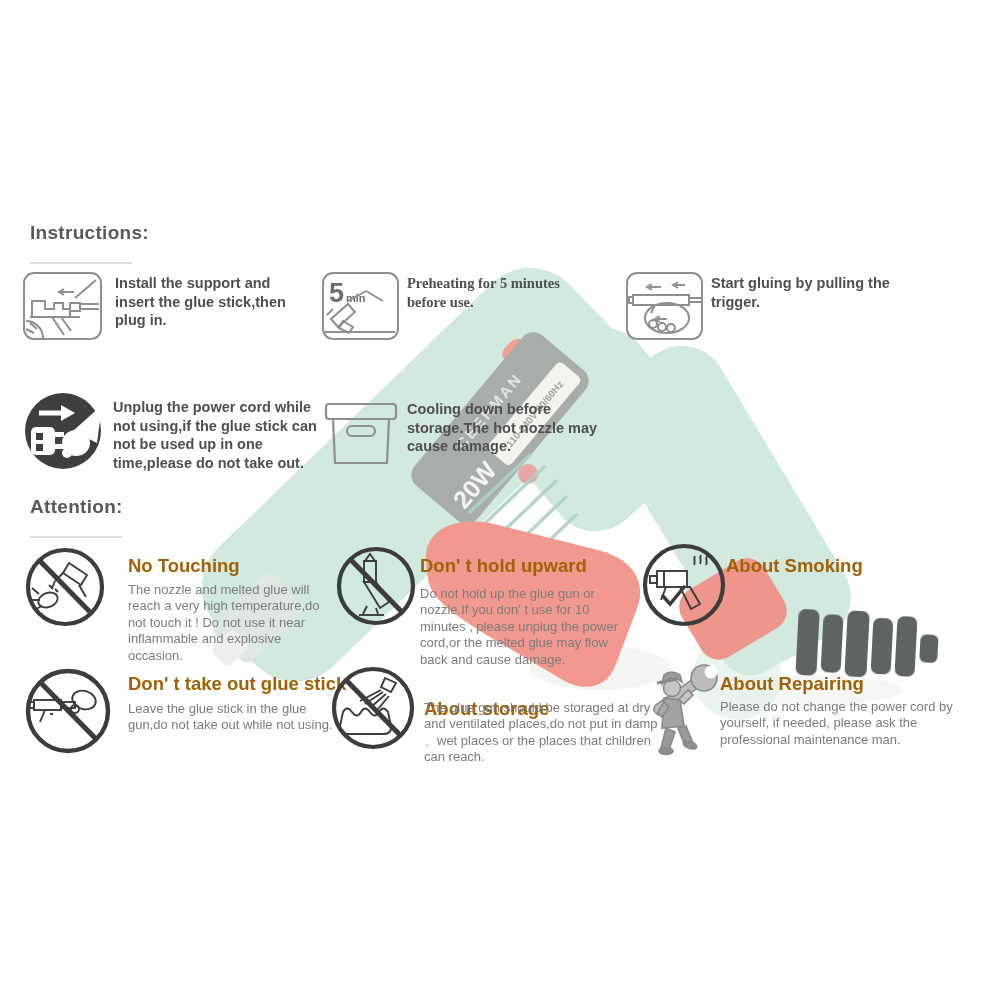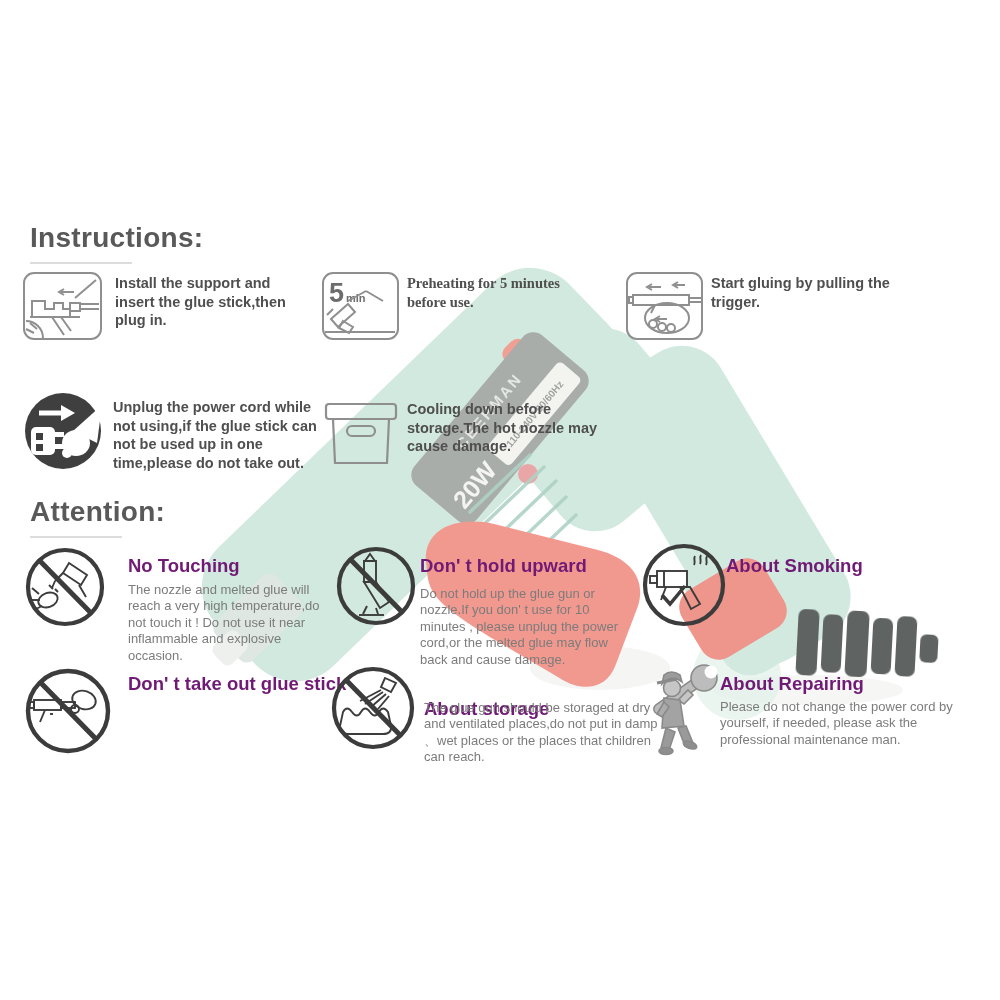--- a/index.html
+++ b/index.html
@@ -1,24 +1,24 @@
 <!DOCTYPE html>
 <html><head>
 <meta charset="utf-8">
 <style>
   html,body{margin:0;padding:0;background:#fff;}
   .canvas{position:relative;width:1000px;height:1000px;background:#ffffff;overflow:hidden;
           font-family:"Liberation Sans","DejaVu Sans",sans-serif;}
   .gun-layer{position:absolute;left:0;top:0;width:1000px;height:1000px;z-index:0;}
   .content{position:absolute;left:0;top:0;width:1000px;height:1000px;z-index:2;}
   .abs{position:absolute;}
-  .sec-title{font-size:28px;font-weight:700;color:#595959;letter-spacing:.3px;margin:0;}
+  .sec-title{font-size:19px;font-weight:700;color:#595959;letter-spacing:.3px;margin:0;}
   .rule{height:2px;background:#dcdcdc;}
   .step-text{font-size:14.5px;font-weight:600;color:#4f4f4f;line-height:1.28;margin:0;}
-  .att-head{font-size:18.5px;font-weight:600;color:#701a75;margin:0;}
+  .att-head{font-size:18.5px;font-weight:600;color:#a16207;margin:0;}
   .att-body{font-size:13px;font-weight:400;color:#7c7c7c;line-height:1.26;margin:0;}
   svg{display:block;}
 </style>
 </head>
 <body>
 
 <div class="canvas">
 
   <svg class="gun-layer" viewBox="0 0 1000 1000">
     <g opacity="0.95">
@@ -248,20 +248,21 @@
             <circle cx="50" cy="41" r="4"></circle>
             <line x1="20" y1="42" x2="15" y2="54"></line>
             <line x1="25" y1="46" x2="28" y2="46"></line>
           </g>
           <circle cx="43" cy="43" r="40" stroke-width="4.4"></circle>
           <line x1="16" y1="15" x2="71" y2="71" stroke-width="5.2"></line>
         </g>
       </svg>
     </div>
     <h3 class="att-head abs" style="left:128px;top:673px;">Don' t take out glue stick</h3>
+    <p class="att-body abs" style="left:128px;top:701px;width:208px;">Leave the glue stick in the glue gun,do not take out while not using.</p>
 
     <div class="abs" style="left:331px;top:666px;">
       <svg width="84" height="84" viewBox="0 0 84 84">
         <g stroke="#3c3c3c" fill="none">
           <g stroke-width="1.9">
             <polygon points="54,12 65,17 60,26 50,21"></polygon>
             <line x1="52" y1="26" x2="34" y2="38"></line>
               <line x1="55" y1="28" x2="40" y2="41"></line>
             <line x1="58" y1="30" x2="47" y2="43"></line>
               <line x1="50" y1="24" x2="29" y2="35"></line>

